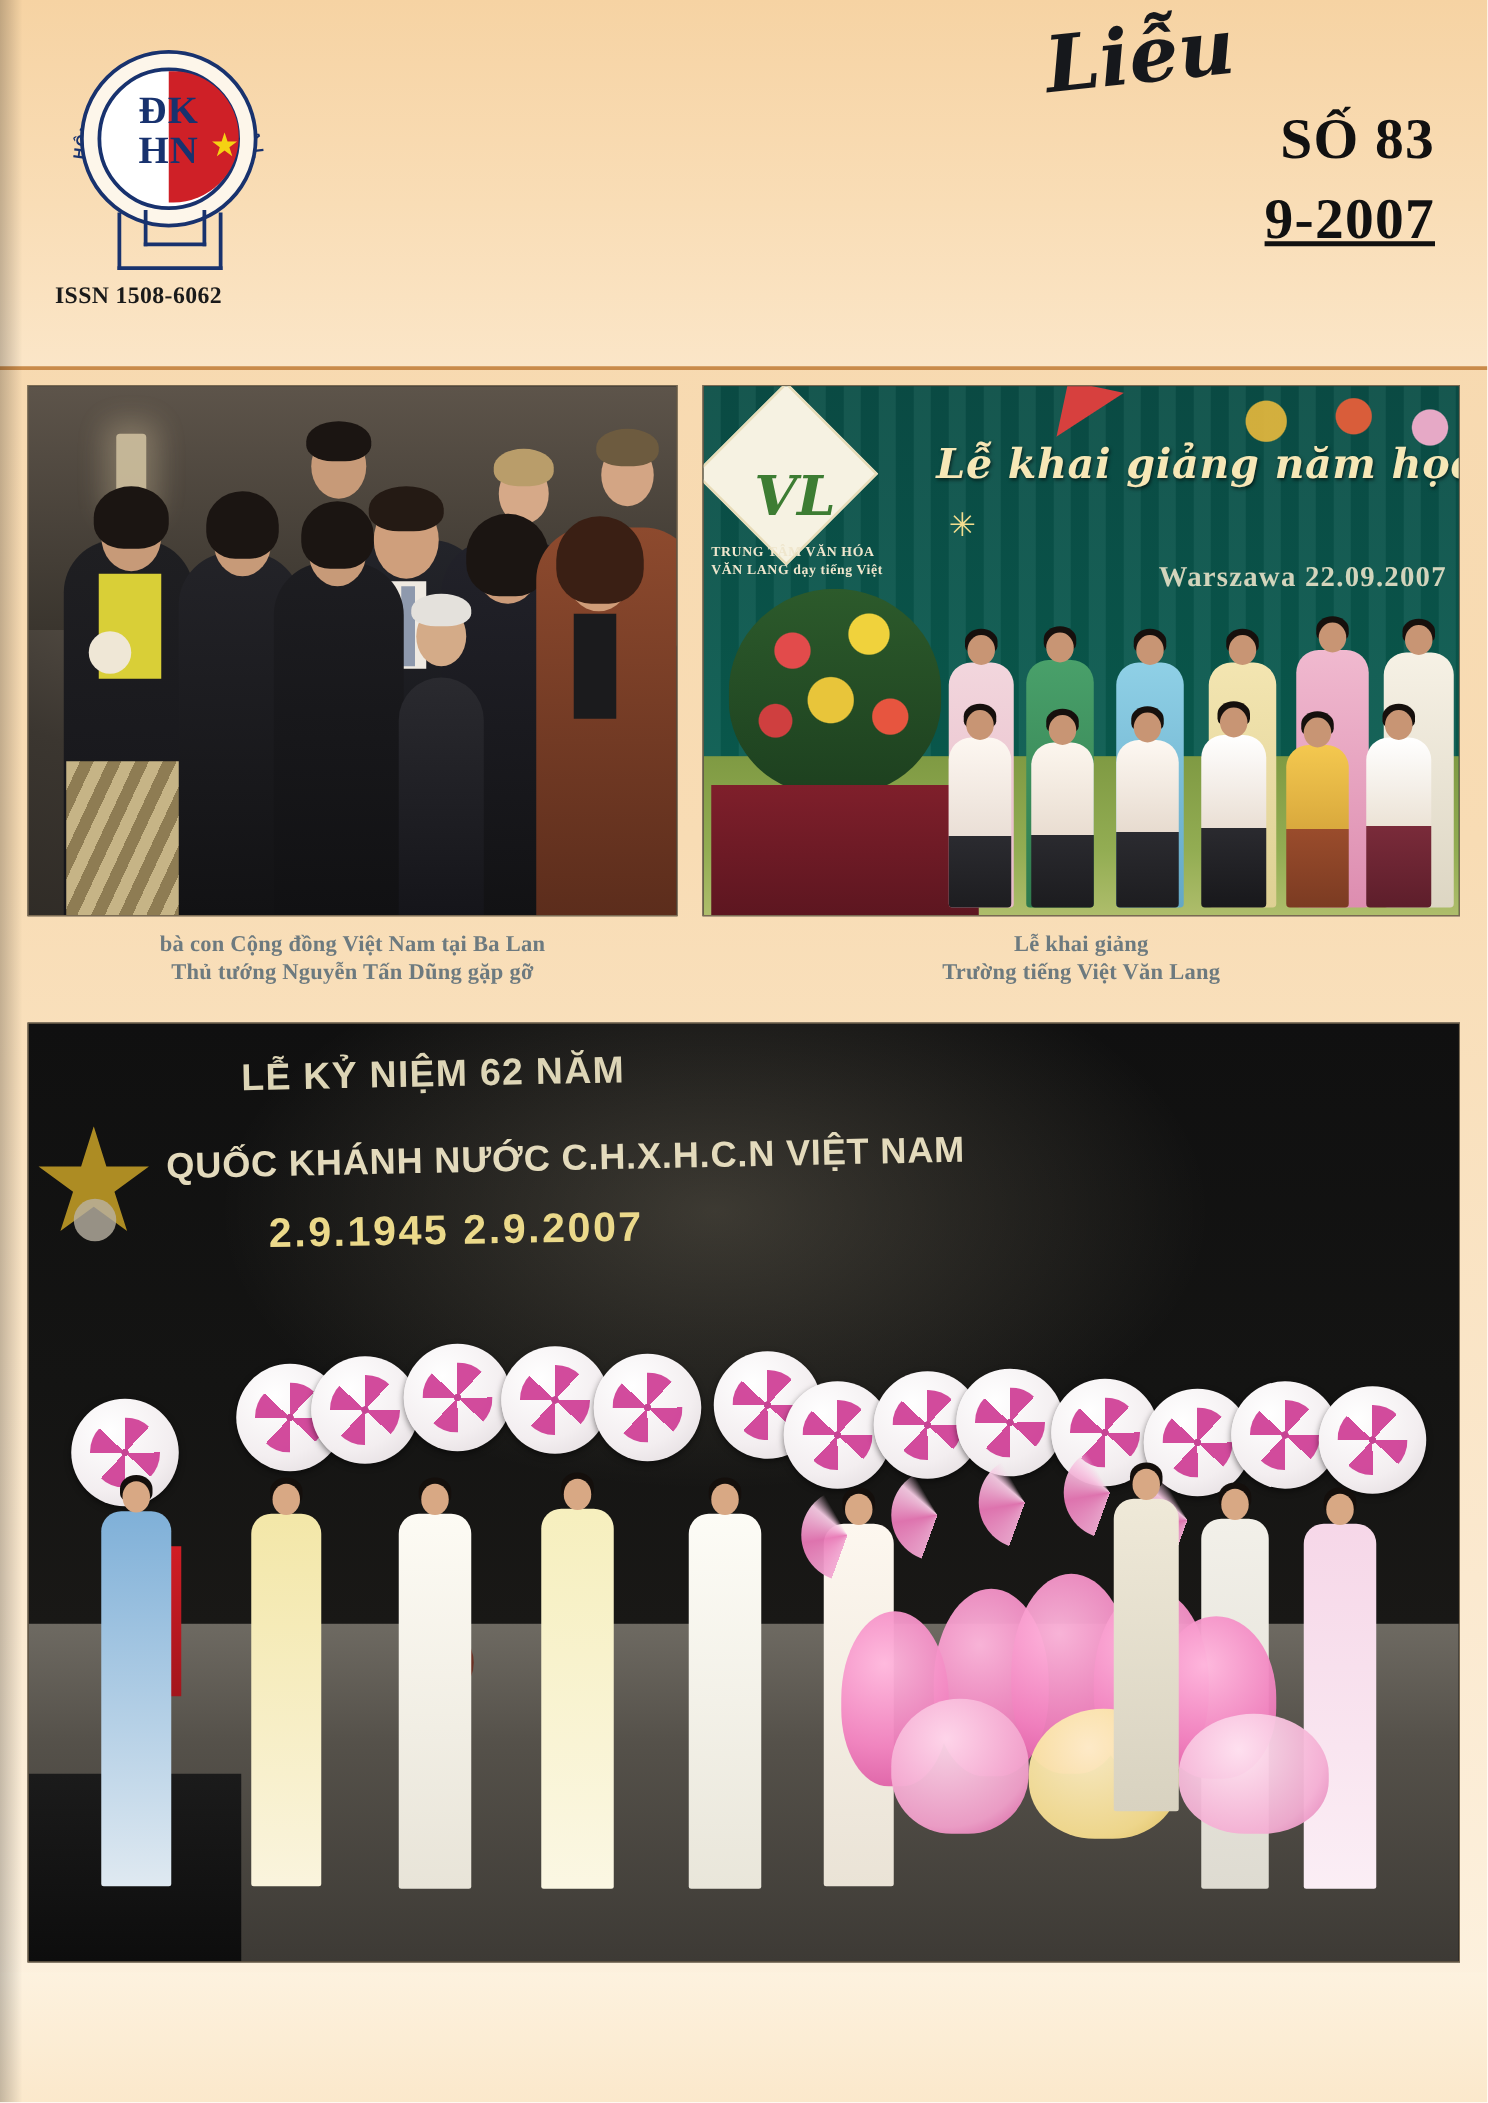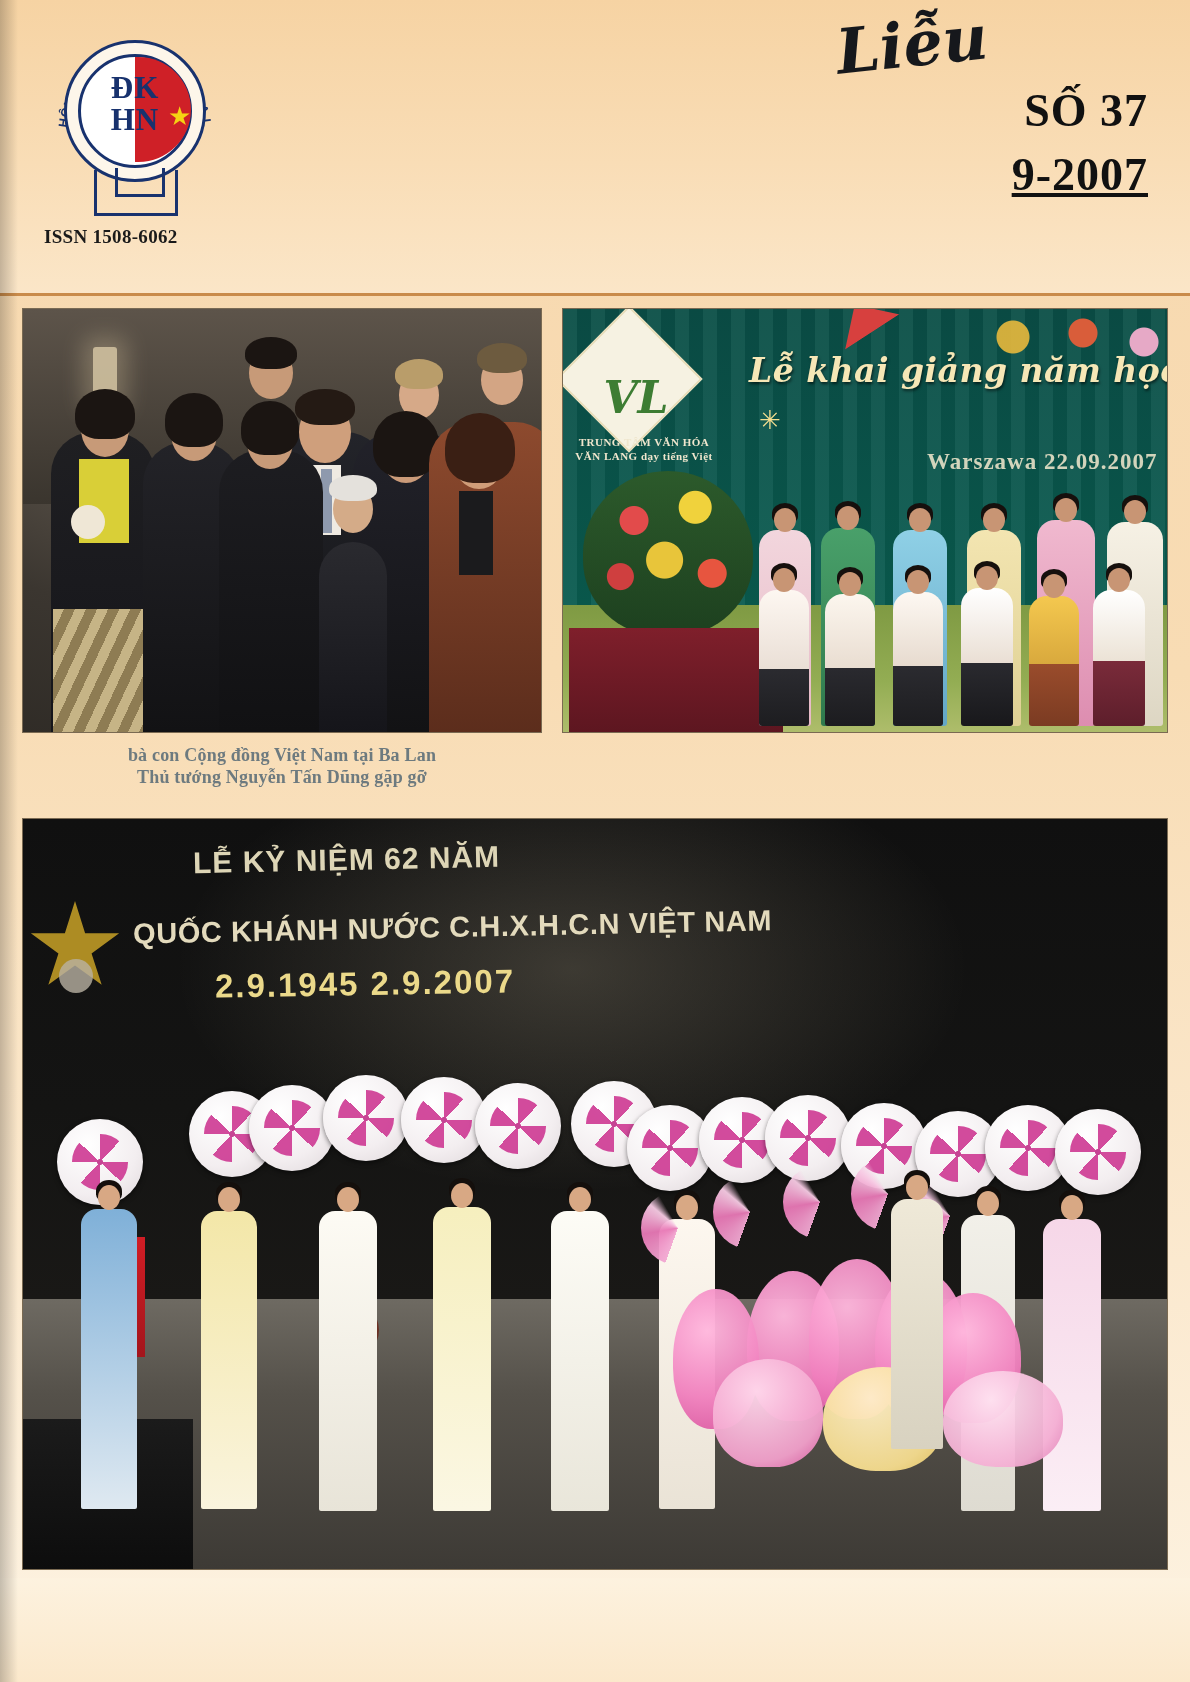--- a/index.html
+++ b/index.html
@@ -250,21 +250,21 @@
     background: #f6f2e2; transform: rotate(45deg); border: 2px solid #e7dcb8;
   }
   .p2-logo-v {
     position: absolute; left: 38px; top: 36px; width: 54px; height: 54px;
     transform: rotate(-45deg);
     font-family: "DejaVu Serif", serif; font-style: italic; font-weight: bold;
     font-size: 44px; color: #3d7d33;
   }
   .p2-logo-cap {
     position: absolute; left: 6px; top: 126px; width: 150px;
-    text-align: center; font-size: 11px; font-weight: bold; color: #efe6cd;
+    font-size: 11px; font-weight: bold; color: #efe6cd;
     line-height: 14px; letter-spacing: .5px;
   }
   .p2-flowers {
     position: absolute; left: 20px; bottom: 96px; width: 170px; height: 165px;
     border-radius: 50% 50% 46% 46%;
     background:
       radial-gradient(circle at 30% 30%, #e24b4b 0 14px, transparent 15px),
       radial-gradient(circle at 66% 22%, #f0d23c 0 16px, transparent 17px),
       radial-gradient(circle at 48% 54%, #e8c53a 0 18px, transparent 19px),
       radial-gradient(circle at 22% 64%, #cf3f3f 0 13px, transparent 14px),
@@ -420,21 +420,21 @@
         <div class="l1">ĐK</div>
         <div class="l2">HN</div>
       </div>
       <div class="logo-base"></div>
     </div>
 
     <div class="issn">ISSN 1508-6062</div>
 
     <div class="title-luu">Liễu</div>
 
-    <div class="issue-no">SỐ 37</div>
+    <div class="issue-no">SỐ 83</div>
     <div class="issue-date">9-2007</div>
 
   </div>
 
   <div class="photo photo-1">
     <div class="p1-bg"></div>
     <div class="p1-wall"></div>
     <div class="p1-lamp"></div>
 
     <div class="p1-person" style="left:198px; width:96px; height:250px; background:linear-gradient(180deg,#2b2b30 0%,#171719 100%);"></div>
@@ -555,20 +555,24 @@
     <div class="p2-kid" style="left:466px; width:50px; height:130px; background:linear-gradient(180deg,#f4c84f 0%,#d9a93d 52%, #9a4c2c 52%, #7b3b22 100%);">
       <div class="khair"></div>
         <div class="kh"></div>
     </div>
     <div class="p2-kid" style="left:530px; width:52px; height:136px; background:linear-gradient(180deg,#ffffff 0%,#ece3d6 52%, #7a2b3a 52%, #5d1e2b 100%);">
       <div class="khair"></div>
         <div class="kh"></div>
     </div>
   </div>
 
+  <div class="cap cap-2">
+    <div>Lễ khai giảng</div>
+    <div>Trường tiếng Việt Văn Lang</div>
+  </div>
 
   <div class="photo photo-3">
     <div class="p3-bg"></div>
     <div class="p3-backdrop"></div>
     <div class="p3-spot"></div>
     <div class="p3-floor"></div>
 
     <div class="p3-star"></div>
     <div style="position:absolute; left:36px; top:140px; width:34px; height:34px; border-radius:50%; background:#b9b2a3; opacity:.8;"></div>
 

